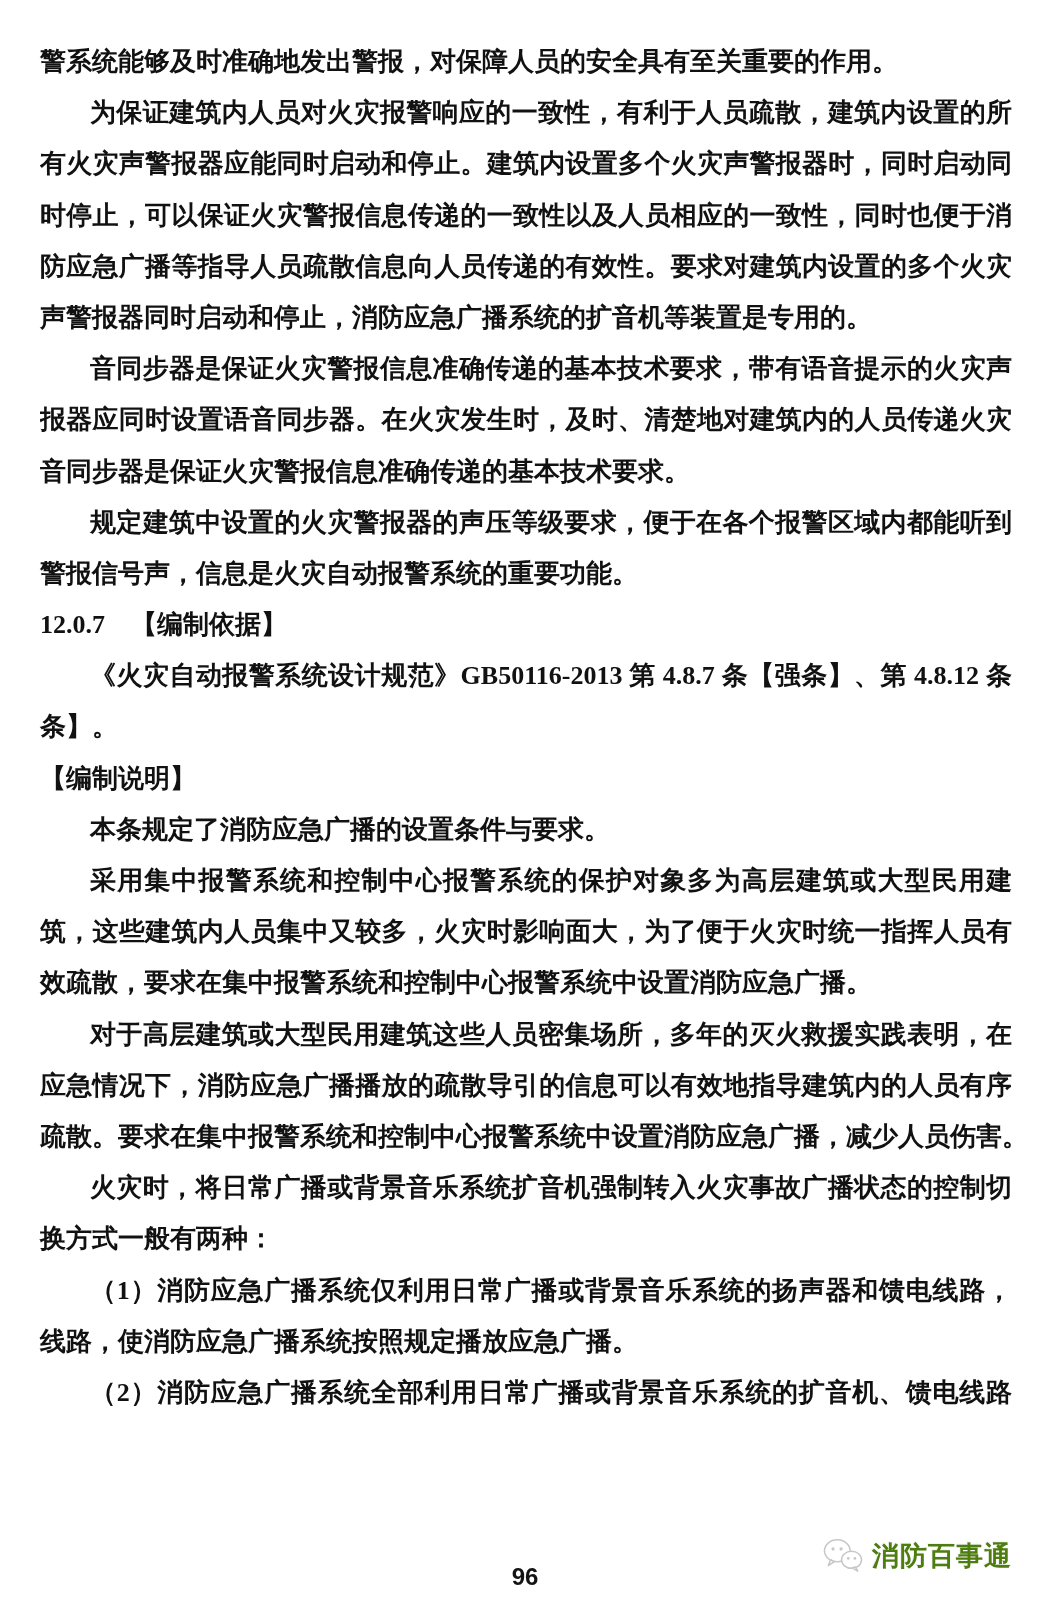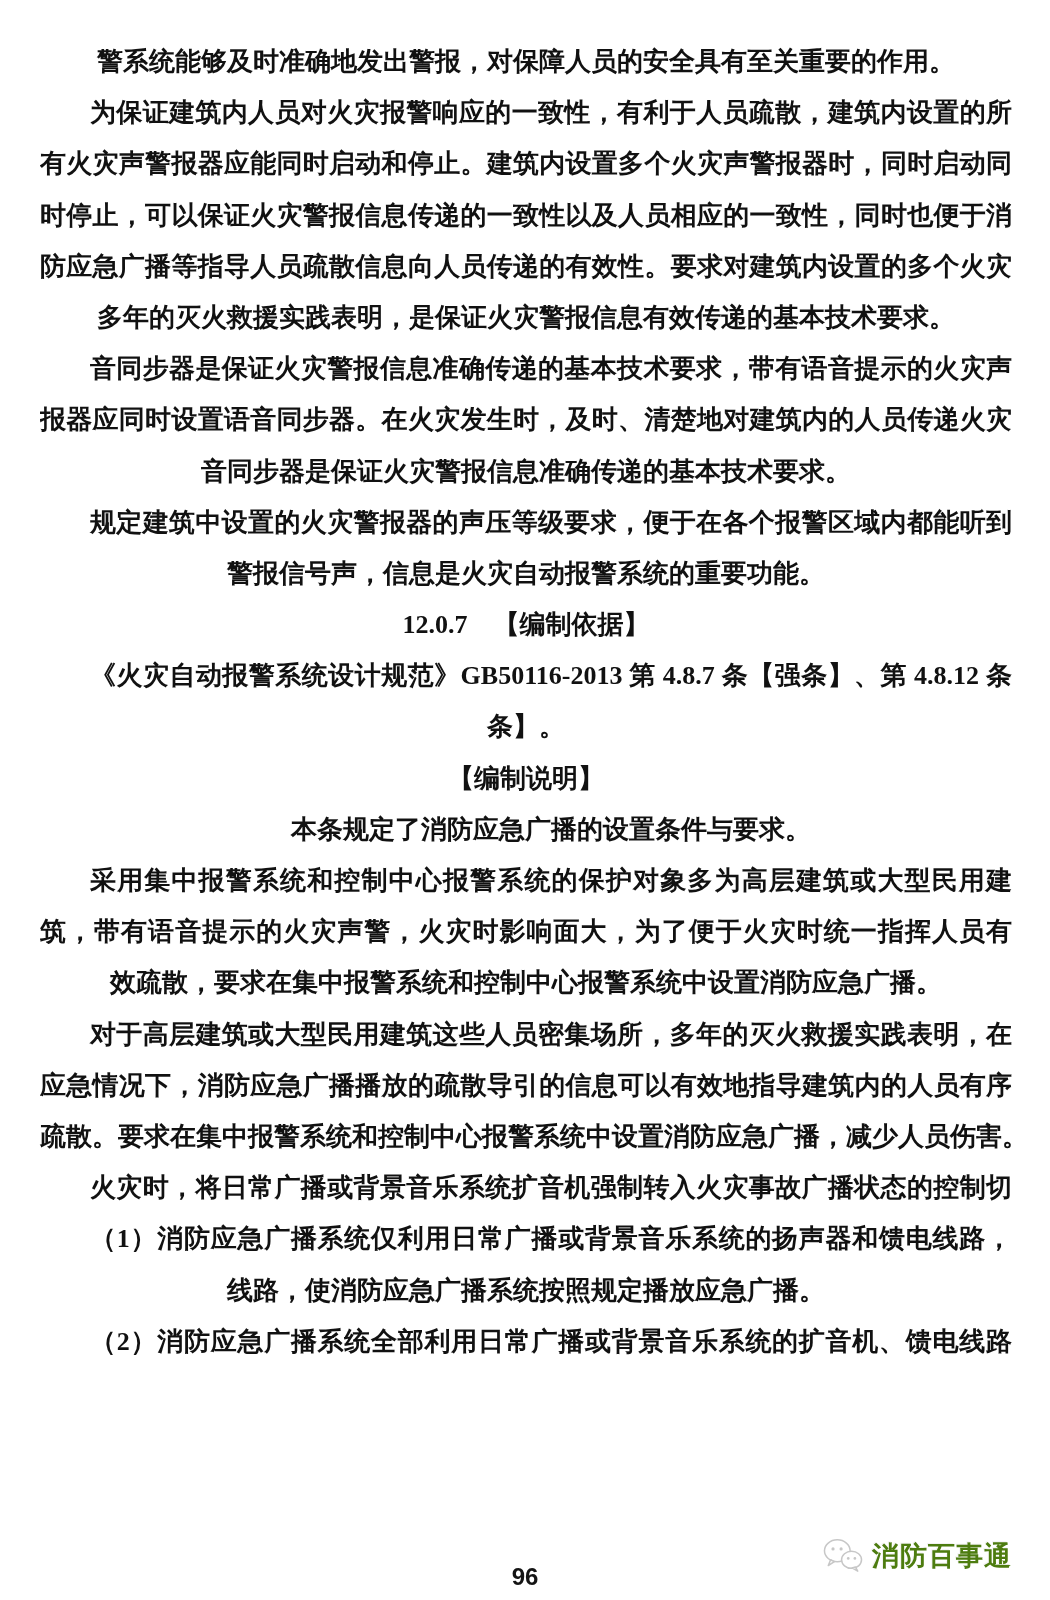--- a/index.html
+++ b/index.html
@@ -22,21 +22,21 @@
     width: 972px;
     color: #111111;
   }
   .line {
     height: 51.2px;
     line-height: 51.2px;
     font-size: 26px;
     font-weight: 700;
     color: #111111;
     white-space: nowrap;
-    text-align: center;
+    text-align: left;
   }
   .line.justify {
     white-space: normal;
     text-align: justify;
     text-align-last: justify;
     text-justify: inter-character;
     overflow: hidden;
   }
   .line.indent {
     text-indent: 50px;
@@ -80,38 +80,39 @@
 
 <div class="page">
 
   <div class="content">
 
   <div class="line">警系统能够及时准确地发出警报，对保障人员的安全具有至关重要的作用。</div>
       <div class="line indent justify">为保证建筑内人员对火灾报警响应的一致性，有利于人员疏散，建筑内设置的所</div>
       <div class="line justify">有火灾声警报器应能同时启动和停止。建筑内设置多个火灾声警报器时，同时启动同</div>
       <div class="line justify">时停止，可以保证火灾警报信息传递的一致性以及人员相应的一致性，同时也便于消</div>
       <div class="line justify">防应急广播等指导人员疏散信息向人员传递的有效性。要求对建筑内设置的多个火灾</div>
-      <div class="line">多年的灭火救援实践表明，是保证火灾警报信息有效传递的基本技术要求。</div>
+      <div class="line">声警报器同时启动和停止，消防应急广播系统的扩音机等装置是专用的。</div>
       <div class="line indent justify">音同步器是保证火灾警报信息准确传递的基本技术要求，带有语音提示的火灾声警</div>
       <div class="line justify">报器应同时设置语音同步器。在火灾发生时，及时、清楚地对建筑内的人员传递火灾</div>
       <div class="line">音同步器是保证火灾警报信息准确传递的基本技术要求。</div>
       <div class="line indent justify">规定建筑中设置的火灾警报器的声压等级要求，便于在各个报警区域内都能听到</div>
       <div class="line">警报信号声，信息是火灾自动报警系统的重要功能。</div>
       <div class="line">12.0.7　【编制依据】</div>
       <div class="line indent justify">《火灾自动报警系统设计规范》GB50116-2013 第 4.8.7 条【强条】、第 4.8.12 条【强</div>
       <div class="line">条】。</div>
       <div class="line">【编制说明】</div>
       <div class="line indent">本条规定了消防应急广播的设置条件与要求。</div>
       <div class="line indent justify">采用集中报警系统和控制中心报警系统的保护对象多为高层建筑或大型民用建</div>
-      <div class="line justify">筑，带有语音提示的火灾声警，火灾时影响面大，为了便于火灾时统一指挥人员有</div>
+      <div class="line justify">筑，这些建筑内人员集中又较多，火灾时影响面大，为了便于火灾时统一指挥人员有</div>
       <div class="line">效疏散，要求在集中报警系统和控制中心报警系统中设置消防应急广播。</div>
       <div class="line indent justify">对于高层建筑或大型民用建筑这些人员密集场所，多年的灭火救援实践表明，在</div>
       <div class="line justify">应急情况下，消防应急广播播放的疏散导引的信息可以有效地指导建筑内的人员有序</div>
       <div class="line">疏散。要求在集中报警系统和控制中心报警系统中设置消防应急广播，减少人员伤害。</div>
       <div class="line indent justify">火灾时，将日常广播或背景音乐系统扩音机强制转入火灾事故广播状态的控制切</div>
+      <div class="line">换方式一般有两种：</div>
       <div class="line indent justify">（1）消防应急广播系统仅利用日常广播或背景音乐系统的扬声器和馈电线路，而</div>
       <div class="line">线路，使消防应急广播系统按照规定播放应急广播。</div>
       <div class="line indent justify">（2）消防应急广播系统全部利用日常广播或背景音乐系统的扩音机、馈电线路和</div>
     </div>
 
   <div class="footer-watermark">
     <span class="wm-icon">
       <svg viewBox="0 0 44 40" width="42" height="38" xmlns="http://www.w3.org/2000/svg">
         <g fill="#ffffff" stroke="#c7c7c7" stroke-width="1.6">
           <ellipse cx="16" cy="14.5" rx="13.5" ry="11.5"></ellipse>

